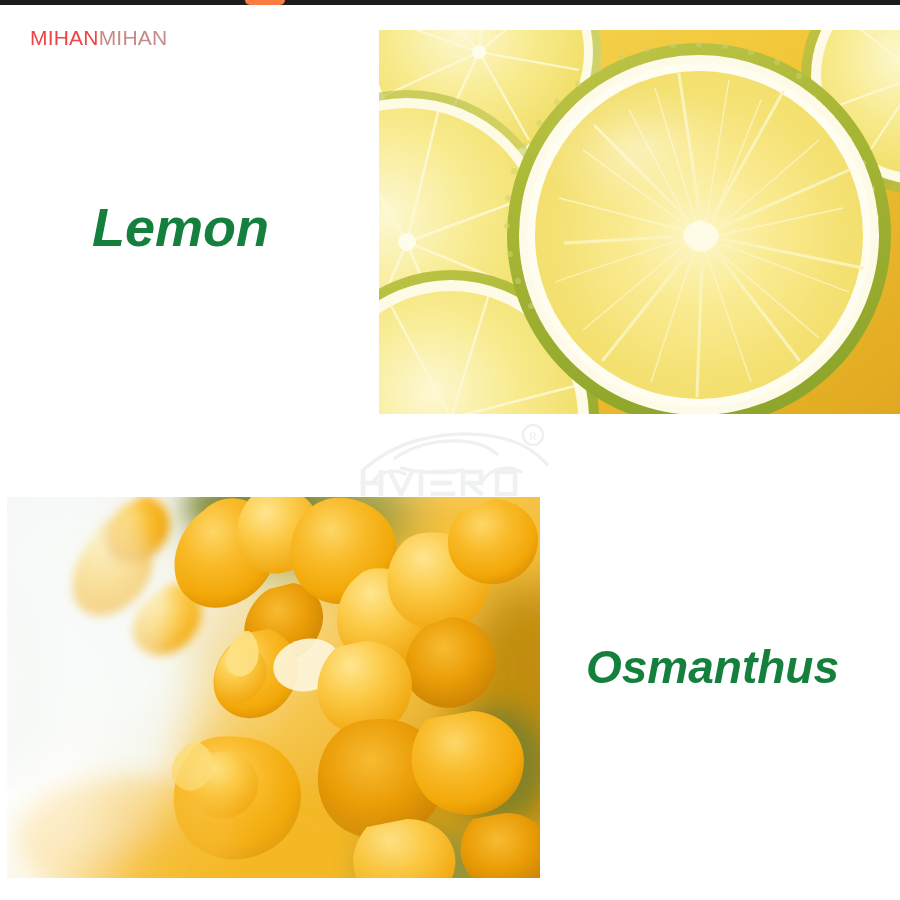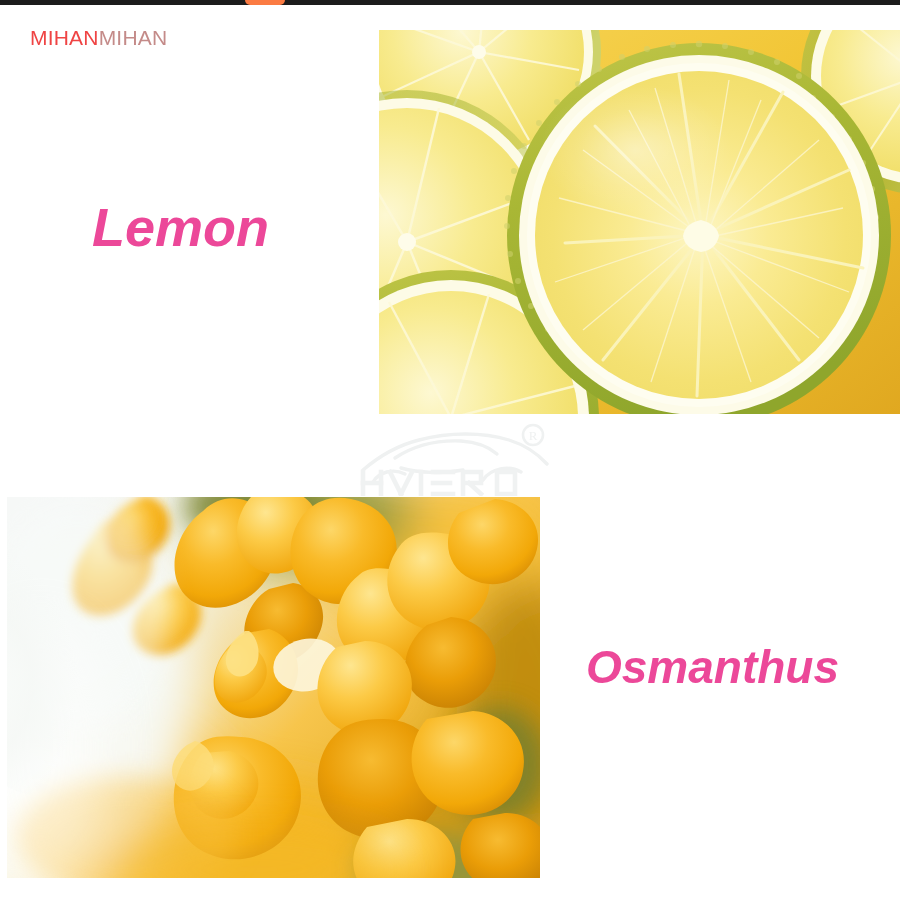--- a/index.html
+++ b/index.html
@@ -33,21 +33,21 @@
     font-size:21px; font-weight:400; letter-spacing:.2px;
     white-space:nowrap;
   }
   .brand-a { color:#ef4444; }
   .brand-b { color:#c48b89; }
 
   
   .scent-label {
     position:absolute;
     font-style:italic; font-weight:bold;
-    color:#ec4899;
+    color:#15803d;
     white-space:nowrap;
   }
   #label-lemon { left:92px; top:196px; font-size:54px; }
   #label-osmanthus { left:586px; top:640px; font-size:46px; }
 
   
   .photo {
     position:absolute;
     overflow:hidden;
   }

